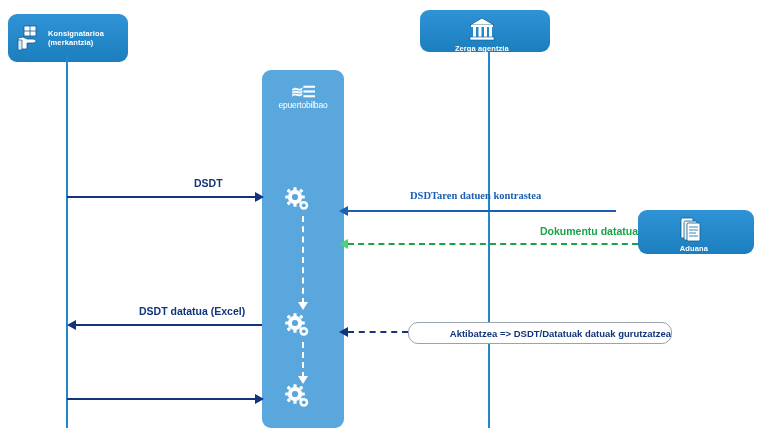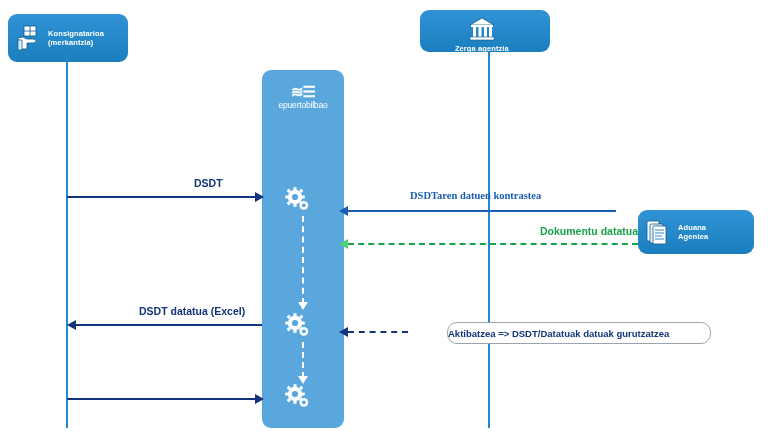--- a/index.html
+++ b/index.html
@@ -58,20 +58,21 @@
     height: 42px;
     background: linear-gradient(180deg, #2f93d6 0%, #1b7ebe 100%);
     flex-direction: column;
   }
   #actor-customs {
     left: 638px;
     top: 210px;
     width: 116px;
     height: 44px;
     background: linear-gradient(180deg, #2f93d6 0%, #1b7ebe 100%);
+    flex-direction: column;
   }
   
   .lifeline {
     position: absolute;
     width: 2px;
     background: #2288cc;
   }
   #lifeline-consignee { left: 66px; top: 54px; height: 374px; }
   #lifeline-tax { left: 488px; top: 52px; height: 376px; }
   
@@ -149,22 +150,21 @@
     position: absolute;
     left: 408px;
     top: 322px;
     width: 262px;
     height: 20px;
     border: 1px solid #9aa4ad;
     border-radius: 10px;
     background: #ffffff;
     display: flex;
     align-items: center;
-    justify-content: flex-start;
-    margin-left: 39px;
+    justify-content: flex-end;
   }
   #note-activation .note-text {
     font-size: 9.5px;
     color: #12347a;
     font-weight: bold;
     white-space: nowrap;
   }
 </style>
 </head>
 <body>

